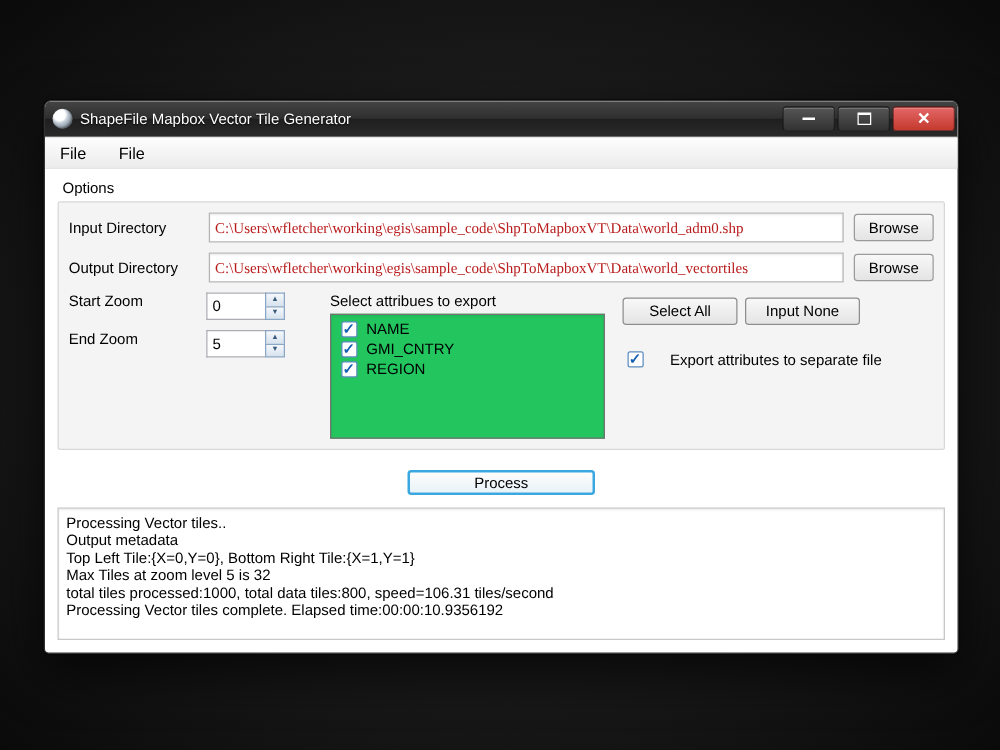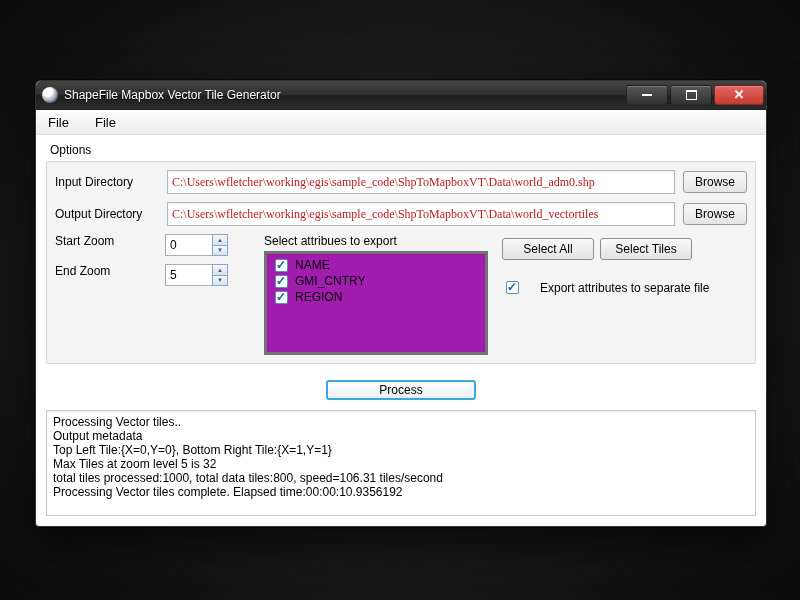--- a/index.html
+++ b/index.html
@@ -26,21 +26,21 @@
 .browse-btn{width:64px;height:22px;margin-left:8px;background:linear-gradient(#f8f8f8,#e4e4e4);border:1px solid #9a9a9a;border-radius:3px;font-size:12px}
 .zoom-col{display:flex;flex-direction:column;gap:8px;width:195px}
 .zoom-row{display:flex;align-items:flex-start;gap:20px}
 .spin{display:flex;height:22px}
 .spin input{width:38px;border:1px solid #abadb3;border-right:0;padding:1px 4px;font-size:12px;font-family:inherit}
 .spin-btns{display:flex;flex-direction:column;width:16px}
 .spin-btns div{flex:1;background:linear-gradient(#f5f8fc,#d7e2ee);border:1px solid #8ba6c4;display:flex;align-items:center;justify-content:center;font-size:6px;color:#3a5a7a}
 .spin-btns div:first-child{border-bottom:0}
 .mid{display:flex;align-items:flex-start;gap:14px;margin-top:4px}
 .attr-label{margin-bottom:3px}
-.listbox{width:210px;height:92px;background:#a21caf;border:3px solid #737373;padding:3px 4px;box-shadow:inset 0 1px 2px rgba(0,0,0,.08)}
+.listbox{width:210px;height:92px;background:#22c55e;border:1px solid #737373;padding:3px 4px;box-shadow:inset 0 1px 2px rgba(0,0,0,.08)}
 .li{display:flex;align-items:center;gap:4px;height:16px}
 .chk{appearance:none;width:13px;height:13px;border:1px solid #5e8cc0;background:#fff;position:relative;border-radius:2px}
 .chk:checked::after{content:"✓";position:absolute;top:-2px;left:0;font-size:12px;color:#1560b3;font-weight:bold}
 .side-btns{display:flex;flex-direction:row;gap:6px;margin-top:4px}
 .sel-btn{width:92px;height:22px;background:linear-gradient(#f8f8f8,#e4e4e4);border:1px solid #8d8d8d;border-radius:3px;font-size:12px;text-align:center}
 .export-row{display:flex;align-items:center;gap:18px;margin-top:18px}
 .process-wrap{display:flex;justify-content:center;margin:16px 0 10px 0}
 .process-btn{width:150px;height:20px;border:2px solid #3ba7df;border-radius:3px;background:linear-gradient(#fdfdfd,#e9f2f8);font-size:12px;color:#000}
 .log{border:1px solid #c8c8c8;background:#fff;height:96px;padding:4px 6px;font-size:12px;line-height:14px;color:#000;box-shadow:inset 0 1px 2px rgba(0,0,0,.08);white-space:pre-line;overflow:hidden}
 </style>
@@ -122,21 +122,21 @@
             <div class="li">
                 <input type="checkbox" class="chk" checked="" style="">
                 <span>REGION</span>
               </div>
           </div>
         </div>
 
         <div>
           <div class="side-btns">
             <button class="sel-btn">Select All</button>
-            <button class="sel-btn">Select Tiles</button>
+            <button class="sel-btn">Input None</button>
           </div>
           <div class="export-row">
             <input type="checkbox" class="chk" checked="" style="">
             <span>Export attributes to separate file</span>
           </div>
         </div>
       </div>
     </div>
 
     <div class="process-wrap">

